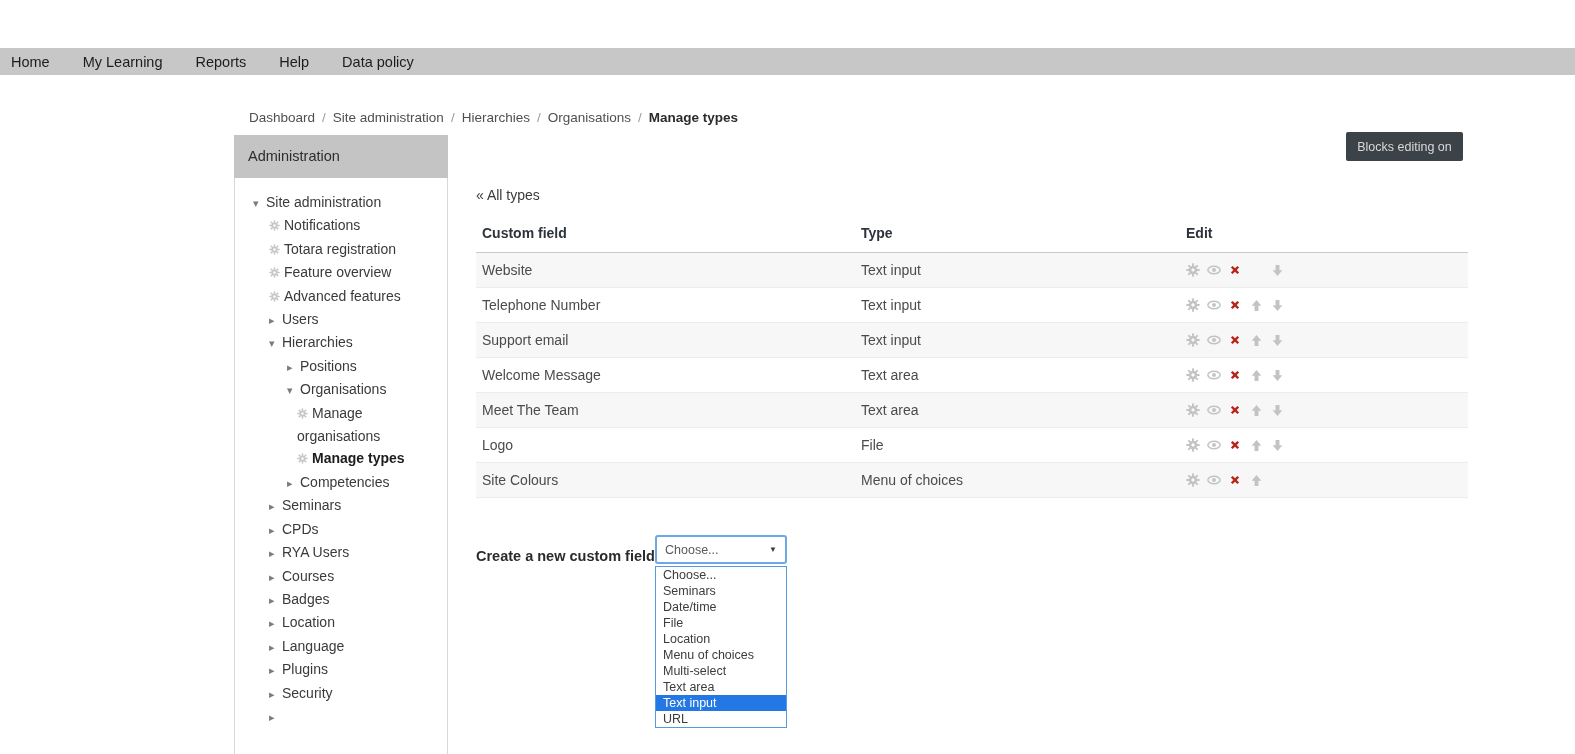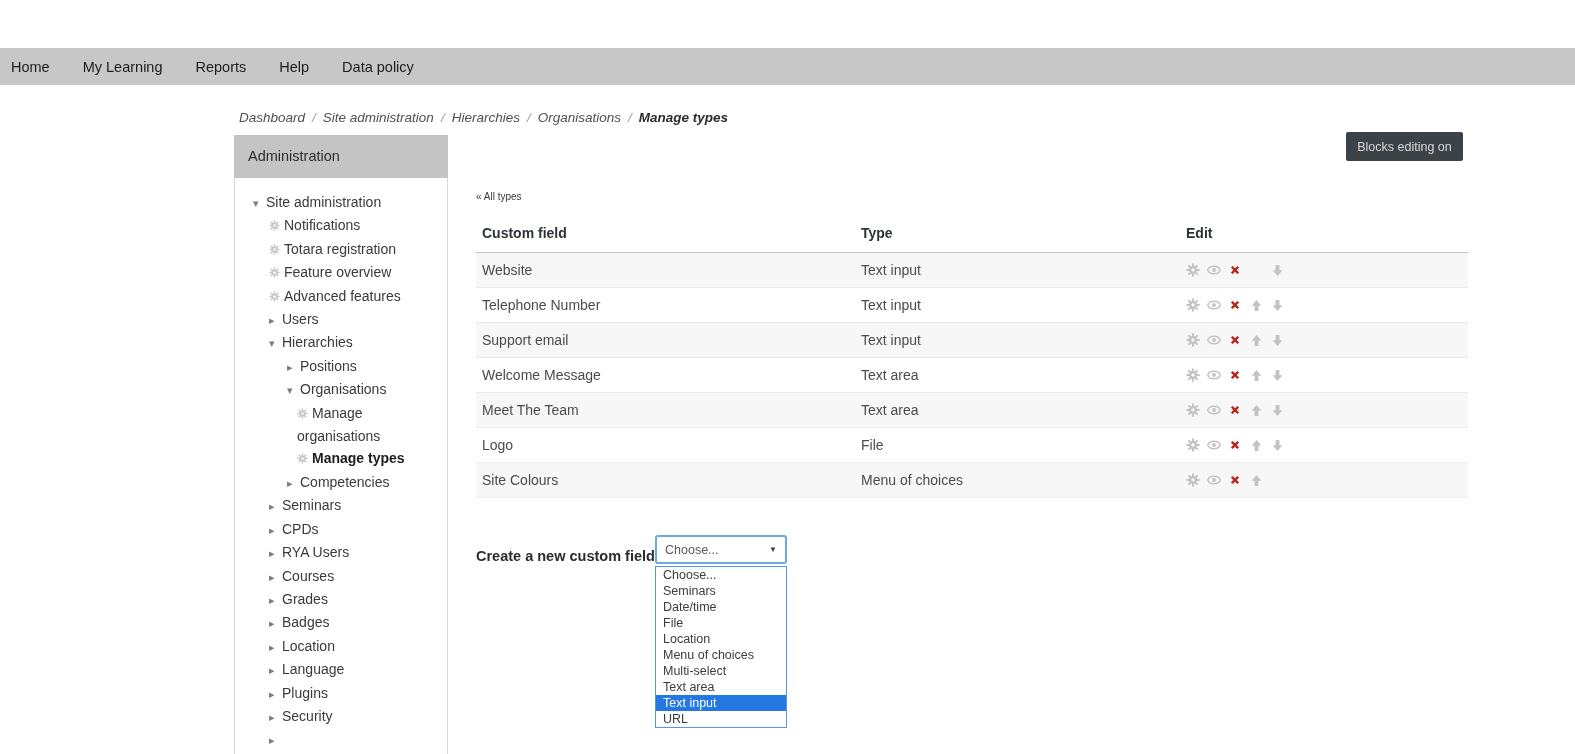--- a/index.html
+++ b/index.html
@@ -3,27 +3,27 @@
 <meta charset="utf-8">
 <style>
   * { margin:0; padding:0; box-sizing:border-box; }
   html,body { background:#fff; }
   body {
     width:1575px; height:754px; position:relative; overflow:hidden;
     font-family:"Liberation Sans", sans-serif; color:#333;
   }
   
   .navbar {
-    position:absolute; top:48px; left:0; width:100%; height:37px;
+    position:absolute; top:48px; left:0; width:100%; height:27px;
     background:#c7c7c7; display:flex; align-items:center; padding-left:11px;
   }
   .nav-item { margin-right:33px; font-size:14.5px; color:#1c1c1c; cursor:pointer; white-space:nowrap; }
 
   
-  .breadcrumb { position:absolute; top:110px; left:239px; font-size:13.5px; color:#4f4f4f;font-style:italic; }
+  .breadcrumb { position:absolute; top:110px; left:249px; font-size:13.5px; color:#4f4f4f; }
   .crumb { color:#4f4f4f; cursor:pointer; }
   .crumb-sep { color:#9d9d9d; margin:0 7px; }
   .crumb-current { font-weight:bold; color:#2c2c2c; }
 
   
   .blocks-btn {
     position:absolute; top:132px; left:1346px; width:117px; height:29px;
     background:#3b4248; color:#d9d9d9; font-size:12.5px; border:none; border-radius:2px;
     font-family:inherit; cursor:pointer;
   }
@@ -42,21 +42,21 @@
   .tree-item.l0 { padding-left:18px; }
   .tree-item.l1 { padding-left:34px; }
   .tree-item.l2 { padding-left:52px; }
   .tree-item.l3 { padding-left:62px; padding-right:28px; }
   .tree-item.bold .tree-label { font-weight:bold; color:#1c1c1c; }
   .caret { display:inline-block; width:13px; font-size:11px; color:#7c7c7c; }
   .tree-gear { display:inline-block; width:13px; margin-right:2px; vertical-align:-1px; }
 
   
   .main { position:absolute; top:186px; left:476px; width:992px; }
-  .back-link { display:inline-block; font-size:10px; color:#3a3a3a; cursor:pointer; }
+  .back-link { display:inline-block; font-size:14px; color:#3a3a3a; cursor:pointer; }
   .fields-table { width:100%; border-collapse:collapse; margin-top:15px; }
   .fields-table th {
     text-align:left; font-weight:bold; font-size:14px; color:#2d333a;
     padding:6px 6px 11px 6px; border-bottom:1px solid #c9c9c9;
   }
   th.col-name { width:379px; } th.col-type { width:325px; }
   .fields-table td {
     height:35px; padding:0 6px; font-size:14px; color:#4b4b4b;
     border-bottom:1px solid #ececec; background:#fff;
   }
@@ -181,21 +181,20 @@
                 <rect x="6.9" y="0.4" width="2.2" height="3.2" rx="0.6" transform="rotate(270 8 8)"></rect>
                 <rect x="6.9" y="0.4" width="2.2" height="3.2" rx="0.6" transform="rotate(315 8 8)"></rect>
                 <path fill-rule="evenodd" d="M8 3.2a4.8 4.8 0 1 0 0.001 0zM8 6.1a1.9 1.9 0 1 1-0.001 0z"></path>
               </g>
             </svg></span><span class="tree-label">Manage types</span></div>
         <div class="tree-item l2"><span class="caret">▸</span><span class="tree-label">Competencies</span></div>
         <div class="tree-item l1"><span class="caret">▸</span><span class="tree-label">Seminars</span></div>
         <div class="tree-item l1"><span class="caret">▸</span><span class="tree-label">CPDs</span></div>
         <div class="tree-item l1"><span class="caret">▸</span><span class="tree-label">RYA Users</span></div>
         <div class="tree-item l1"><span class="caret">▸</span><span class="tree-label">Courses</span></div>
-        <div class="tree-item l1"><span class="caret">▸</span><span class="tree-label">Grades</span></div>
         <div class="tree-item l1"><span class="caret">▸</span><span class="tree-label">Badges</span></div>
         <div class="tree-item l1"><span class="caret">▸</span><span class="tree-label">Location</span></div>
         <div class="tree-item l1"><span class="caret">▸</span><span class="tree-label">Language</span></div>
         <div class="tree-item l1"><span class="caret">▸</span><span class="tree-label">Plugins</span></div>
         <div class="tree-item l1"><span class="caret">▸</span><span class="tree-label">Security</span></div>
         <div class="tree-item l1"><span class="caret">▸</span></div>
       </div>
   </aside>
 
   <main class="main">

